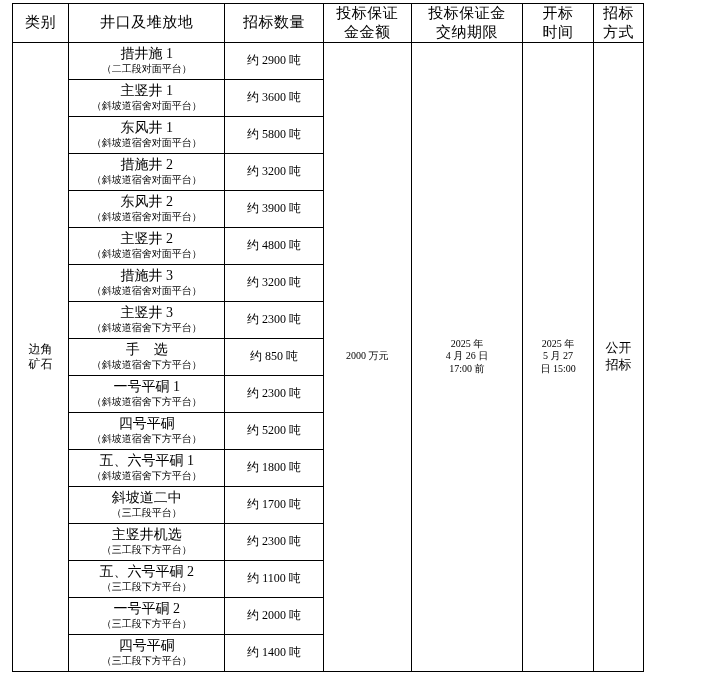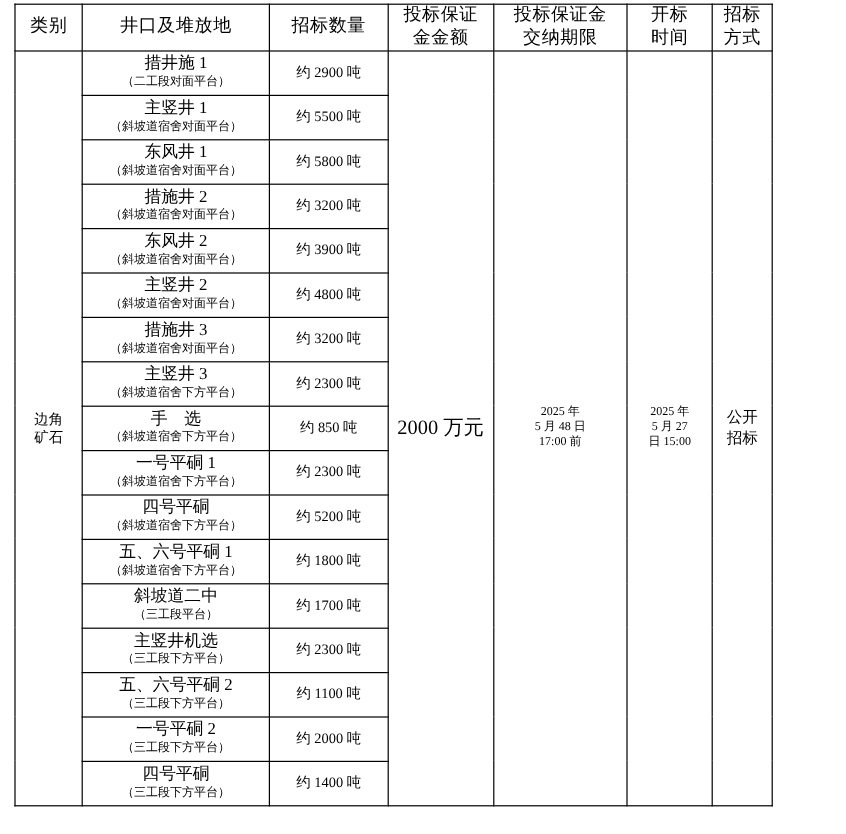--- a/index.html
+++ b/index.html
@@ -72,21 +72,21 @@
     font-size: 12px;
   }
   .cat-cell {
     font-size: 12px;
     line-height: 1.5;
   }
   .cat-cell .l {
     display: block;
   }
   .dep-cell {
-    font-size: 17px;
+    font-size: 10px;
   }
   .ddl-cell, .open-cell {
     font-size: 10px;
     line-height: 1.5;
   }
   .ddl-cell .l, .open-cell .l {
     display: block;
   }
   .mode-cell {
     font-size: 13px;
@@ -137,40 +137,40 @@
           <span class="l">矿石</span>
         </td>
         <td class="site-cell">
           <span class="site-main">措井施 1</span>
           <span class="site-sub">（二工段对面平台）</span>
         </td>
         <td class="qty-cell">约 2900 吨</td>
         <td class="dep-cell" rowspan="17">2000 万元</td>
         <td class="ddl-cell" rowspan="17">
           <span class="l">2025 年</span>
-          <span class="l">5 月 48 日</span>
+          <span class="l">4 月 26 日</span>
           <span class="l">17:00 前</span>
         </td>
         <td class="open-cell" rowspan="17">
           <span class="l">2025 年</span>
           <span class="l">5 月 27</span>
           <span class="l">日 15:00</span>
         </td>
         <td class="mode-cell" rowspan="17">
           <span class="l">公开</span>
           <span class="l">招标</span>
         </td>
       </tr>
 
       <tr>
         <td class="site-cell">
           <span class="site-main">主竖井 1</span>
           <span class="site-sub">（斜坡道宿舍对面平台）</span>
         </td>
-        <td class="qty-cell">约 5500 吨</td>
+        <td class="qty-cell">约 3600 吨</td>
       </tr>
 
       <tr>
         <td class="site-cell">
           <span class="site-main">东风井 1</span>
           <span class="site-sub">（斜坡道宿舍对面平台）</span>
         </td>
         <td class="qty-cell">约 5800 吨</td>
       </tr>
 

